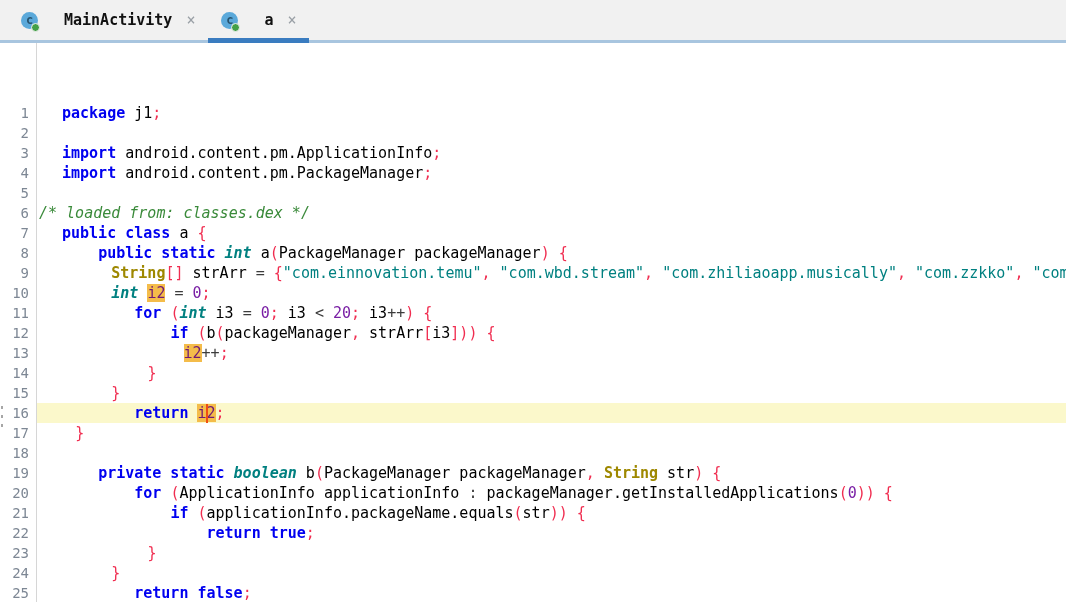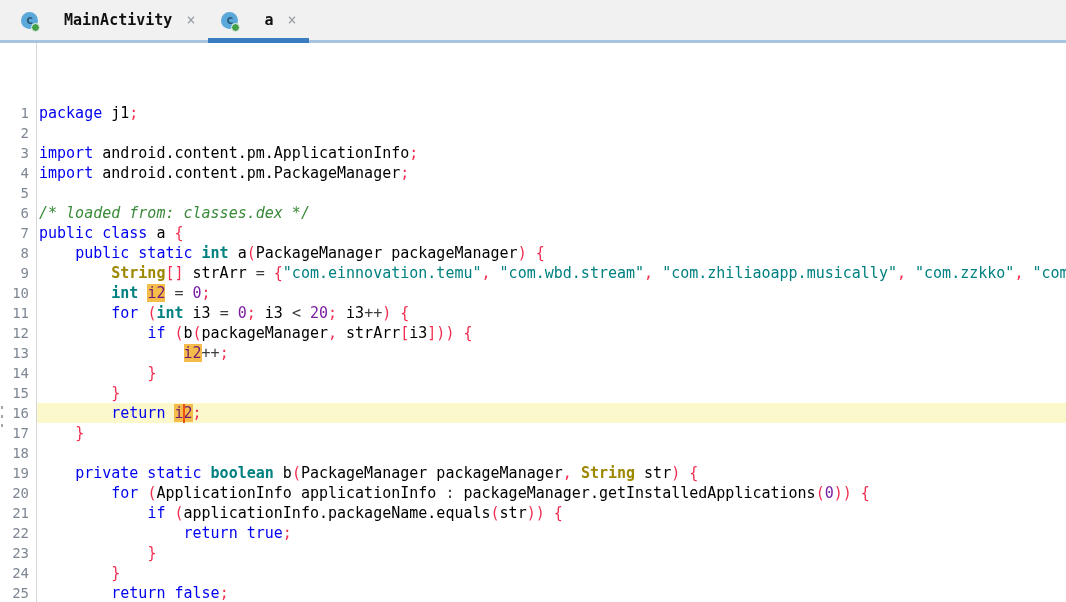--- a/index.html
+++ b/index.html
@@ -28,22 +28,22 @@
   .editor { position:absolute; left:0; top:43px; right:0; bottom:0; background:#fff;
             font-size:15px; line-height:20px; white-space:pre; }
   .gutter-sep { position:absolute; left:36px; top:0; bottom:0; width:1px;
                 background:#d6d6d6; }
   .row { display:flex; height:20px; }
   .ln { flex:0 0 36px; text-align:right; padding-right:7px; color:#7d8794;
         font-size:14px; line-height:20px; }
   .code { flex:1 1 auto; padding-left:3px; overflow:hidden; }
   .row.current .code { background:var(--curline); }
 
-  .kw { color:var(--kw); font-weight:normal; }
-  .ty { color:var(--ty); font-weight:bold; }
+  .kw { color:var(--kw); font-weight:bold;margin-left:23px; }
+  .ty { color:var(--ty); font-weight:bold;font-style:italic; }
   .cl { color:var(--cl);font-weight:bold; }
   .st { color:var(--st); }
   .nu { color:var(--nu); }
   .sp { color:var(--sp); }
   .op { color:var(--op); }
   .tx { color:#000; }
   .cm { color:var(--cm); font-style:italic;text-align:right; }
   .hl { background:var(--occ); color:#701a75; position:relative; }
   .caret { position:absolute; top:0; width:2px; height:19px; background:var(--caret); }
 

